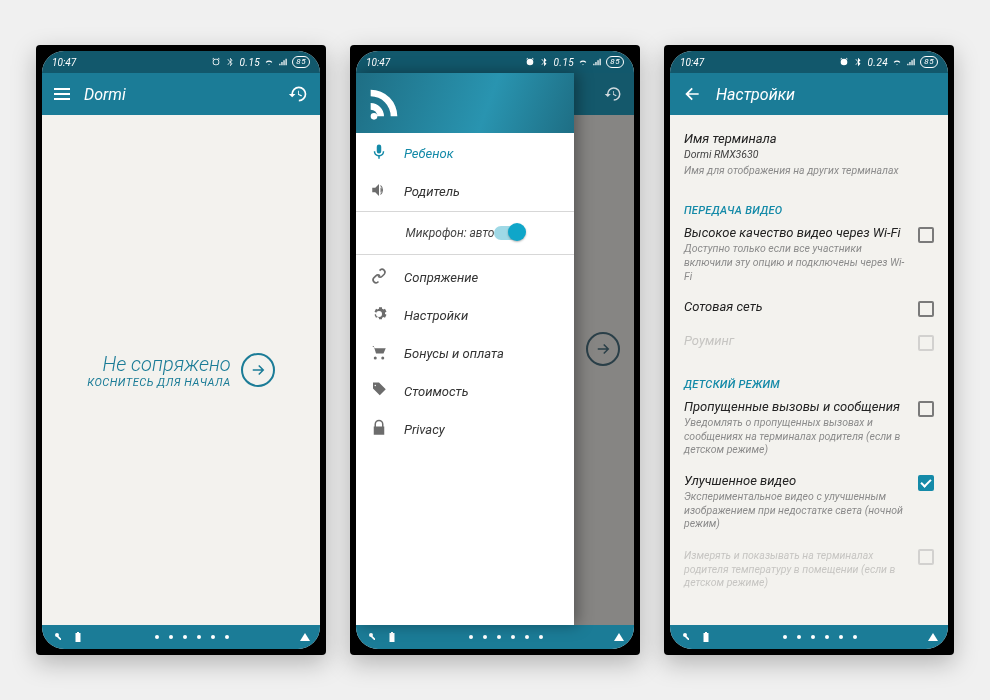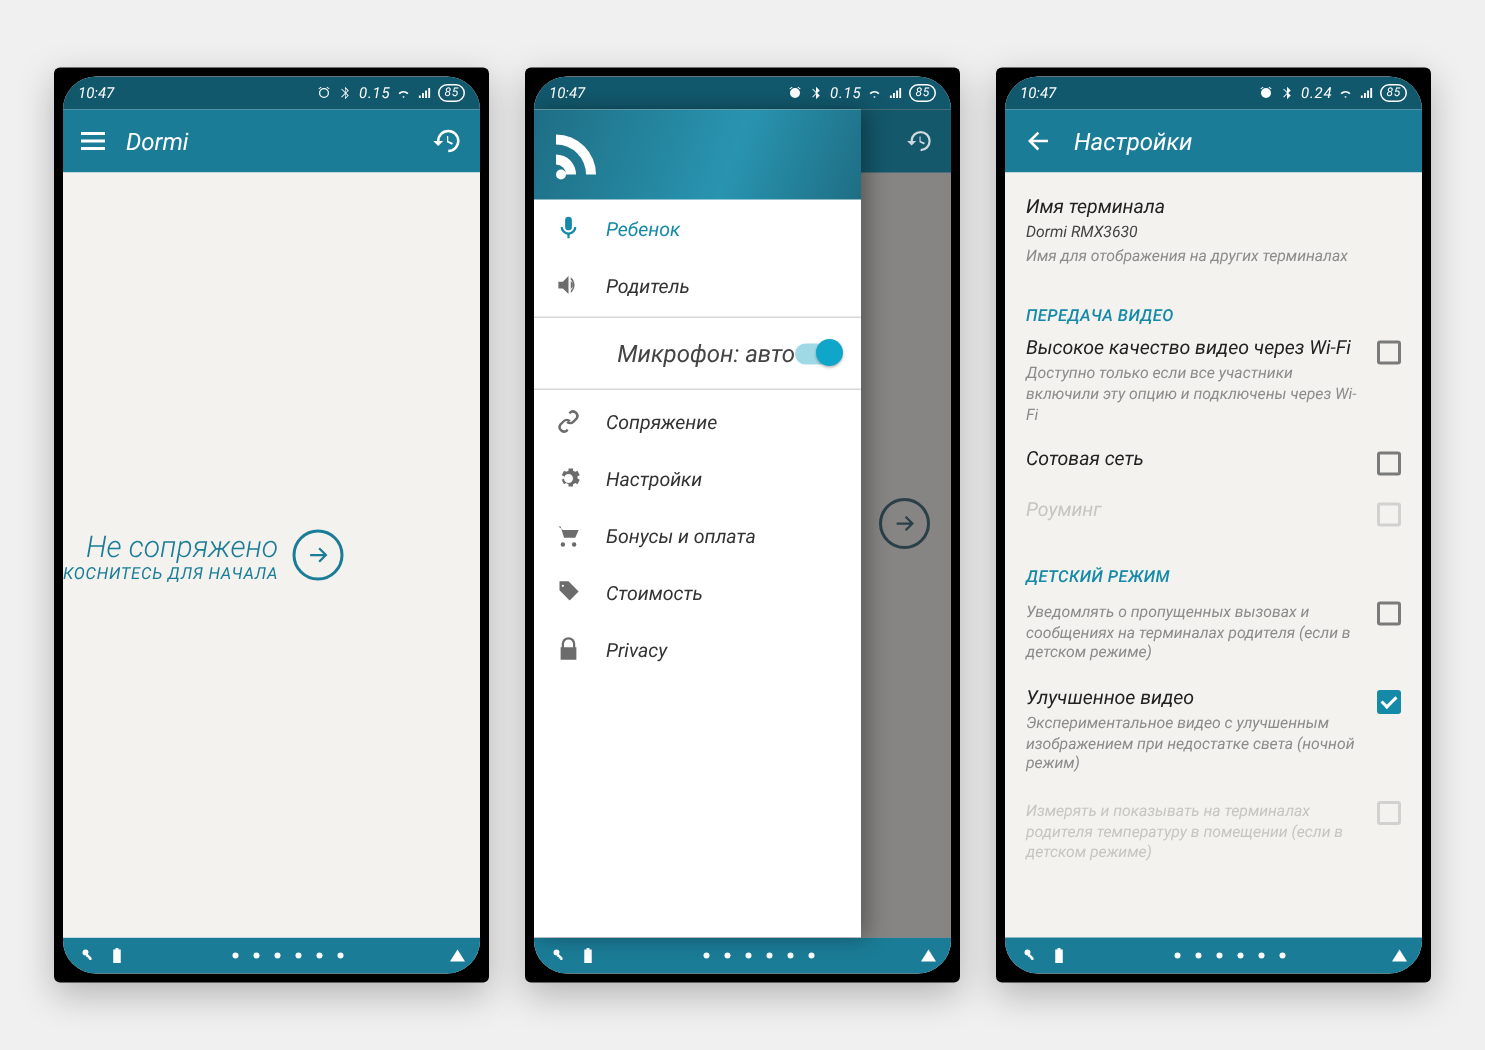--- a/index.html
+++ b/index.html
@@ -48,21 +48,21 @@
   .menu-icon span{display:block;width:16px;height:2px;background:#fff}
   
   .footer{
     height:24px;background:var(--teal);display:flex;align-items:center;
     justify-content:space-between;padding:0 10px;color:#fff;
   }
   .footer .dots{display:flex;gap:10px}
   .footer .dots span{width:4px;height:4px;background:#fff;border-radius:50%;display:block}
   .footer svg{width:12px;height:12px;fill:#fff}
   
-  .main1{flex:1;background:var(--paper);display:flex;align-items:center;justify-content:flex-start;position:relative}
+  .main1{flex:1;background:var(--paper);display:flex;align-items:center;justify-content:center;position:relative}
   .pair-block{display:flex;align-items:center;gap:10px;color:var(--teal)}
   .pair-text{text-align:right}
   .pair-text .big{font-size:20px;font-weight:300;white-space:nowrap}
   .pair-text .small{font-size:11px;letter-spacing:.5px;color:var(--teal)}
   .arrow-circle{width:34px;height:34px;border:2px solid var(--teal);border-radius:50%;display:flex;align-items:center;justify-content:center}
   .arrow-circle svg{width:18px;height:18px;fill:none;stroke:var(--teal);stroke-width:2}
 
   
   .p2-stack{flex:1;position:relative;background:#5b5d5f}
   .backdrop{position:absolute;inset:0;background:var(--paper);filter:brightness(.55)}
@@ -79,21 +79,21 @@
   }
   .drawer-header svg{width:40px;height:40px;fill:#fff}
   .d-item{
     display:flex;align-items:flex-end;gap:16px;padding:10px 14px;font-size:13px;color:#333;
     cursor:pointer;
   }
   .d-item svg{width:18px;height:18px;fill:#6c6c6c}
   .d-item.active{color:var(--accent)}
   .d-item.active svg{fill:var(--accent)}
   .d-sep{height:1px;background:var(--divider);margin:2px 0}
-  .d-toggle{display:flex;align-items:center;justify-content:flex-end;padding:12px 14px;font-size:16px;color:#444}
+  .d-toggle{display:flex;align-items:center;justify-content:center;padding:12px 14px;font-size:12px;color:#444}
   .switch{width:30px;height:14px;background:#9fd9e6;border-radius:8px;position:relative}
   .switch::after{content:"";position:absolute;right:-2px;top:-3px;width:18px;height:18px;background:#0fa6c9;border-radius:50%;box-shadow:0 1px 2px rgba(0,0,0,.3)}
 
   
   .main3{flex:1;overflow:hidden;background:var(--paper);font-size:12px;color:var(--txt)}
   .main3-inner{height:100%;overflow-y:auto;padding-bottom:4px}
   .sect{padding:8px 14px 0 14px}
   .cat{color:var(--accent);font-size:11px;font-weight:500;margin-top:19px;letter-spacing:.3px}
   .row{display:flex;align-items:flex-start;gap:10px;padding:8px 0}
   .row .text{flex:1}
@@ -345,20 +345,21 @@
           </div>
           <div class="row disabled">
             <div class="text">
               <div class="title">Роуминг</div>
             </div>
             <div class="checkbox disabled"></div>
           </div>
           <div class="cat">ДЕТСКИЙ РЕЖИМ</div>
           <div class="row">
             <div class="text">
+              <div class="title">Пропущенные вызовы и сообщения</div>
               <div class="sub">Уведомлять о пропущенных вызовах и сообщениях на терминалах родителя (если в детском режиме)</div>
             </div>
             <div class="checkbox"></div>
           </div>
           <div class="row">
             <div class="text">
               <div class="title">Улучшенное видео</div>
               <div class="sub">Экспериментальное видео с улучшенным изображением при недостатке света (ночной режим)</div>
             </div>
             <div class="checkbox checked"></div>

